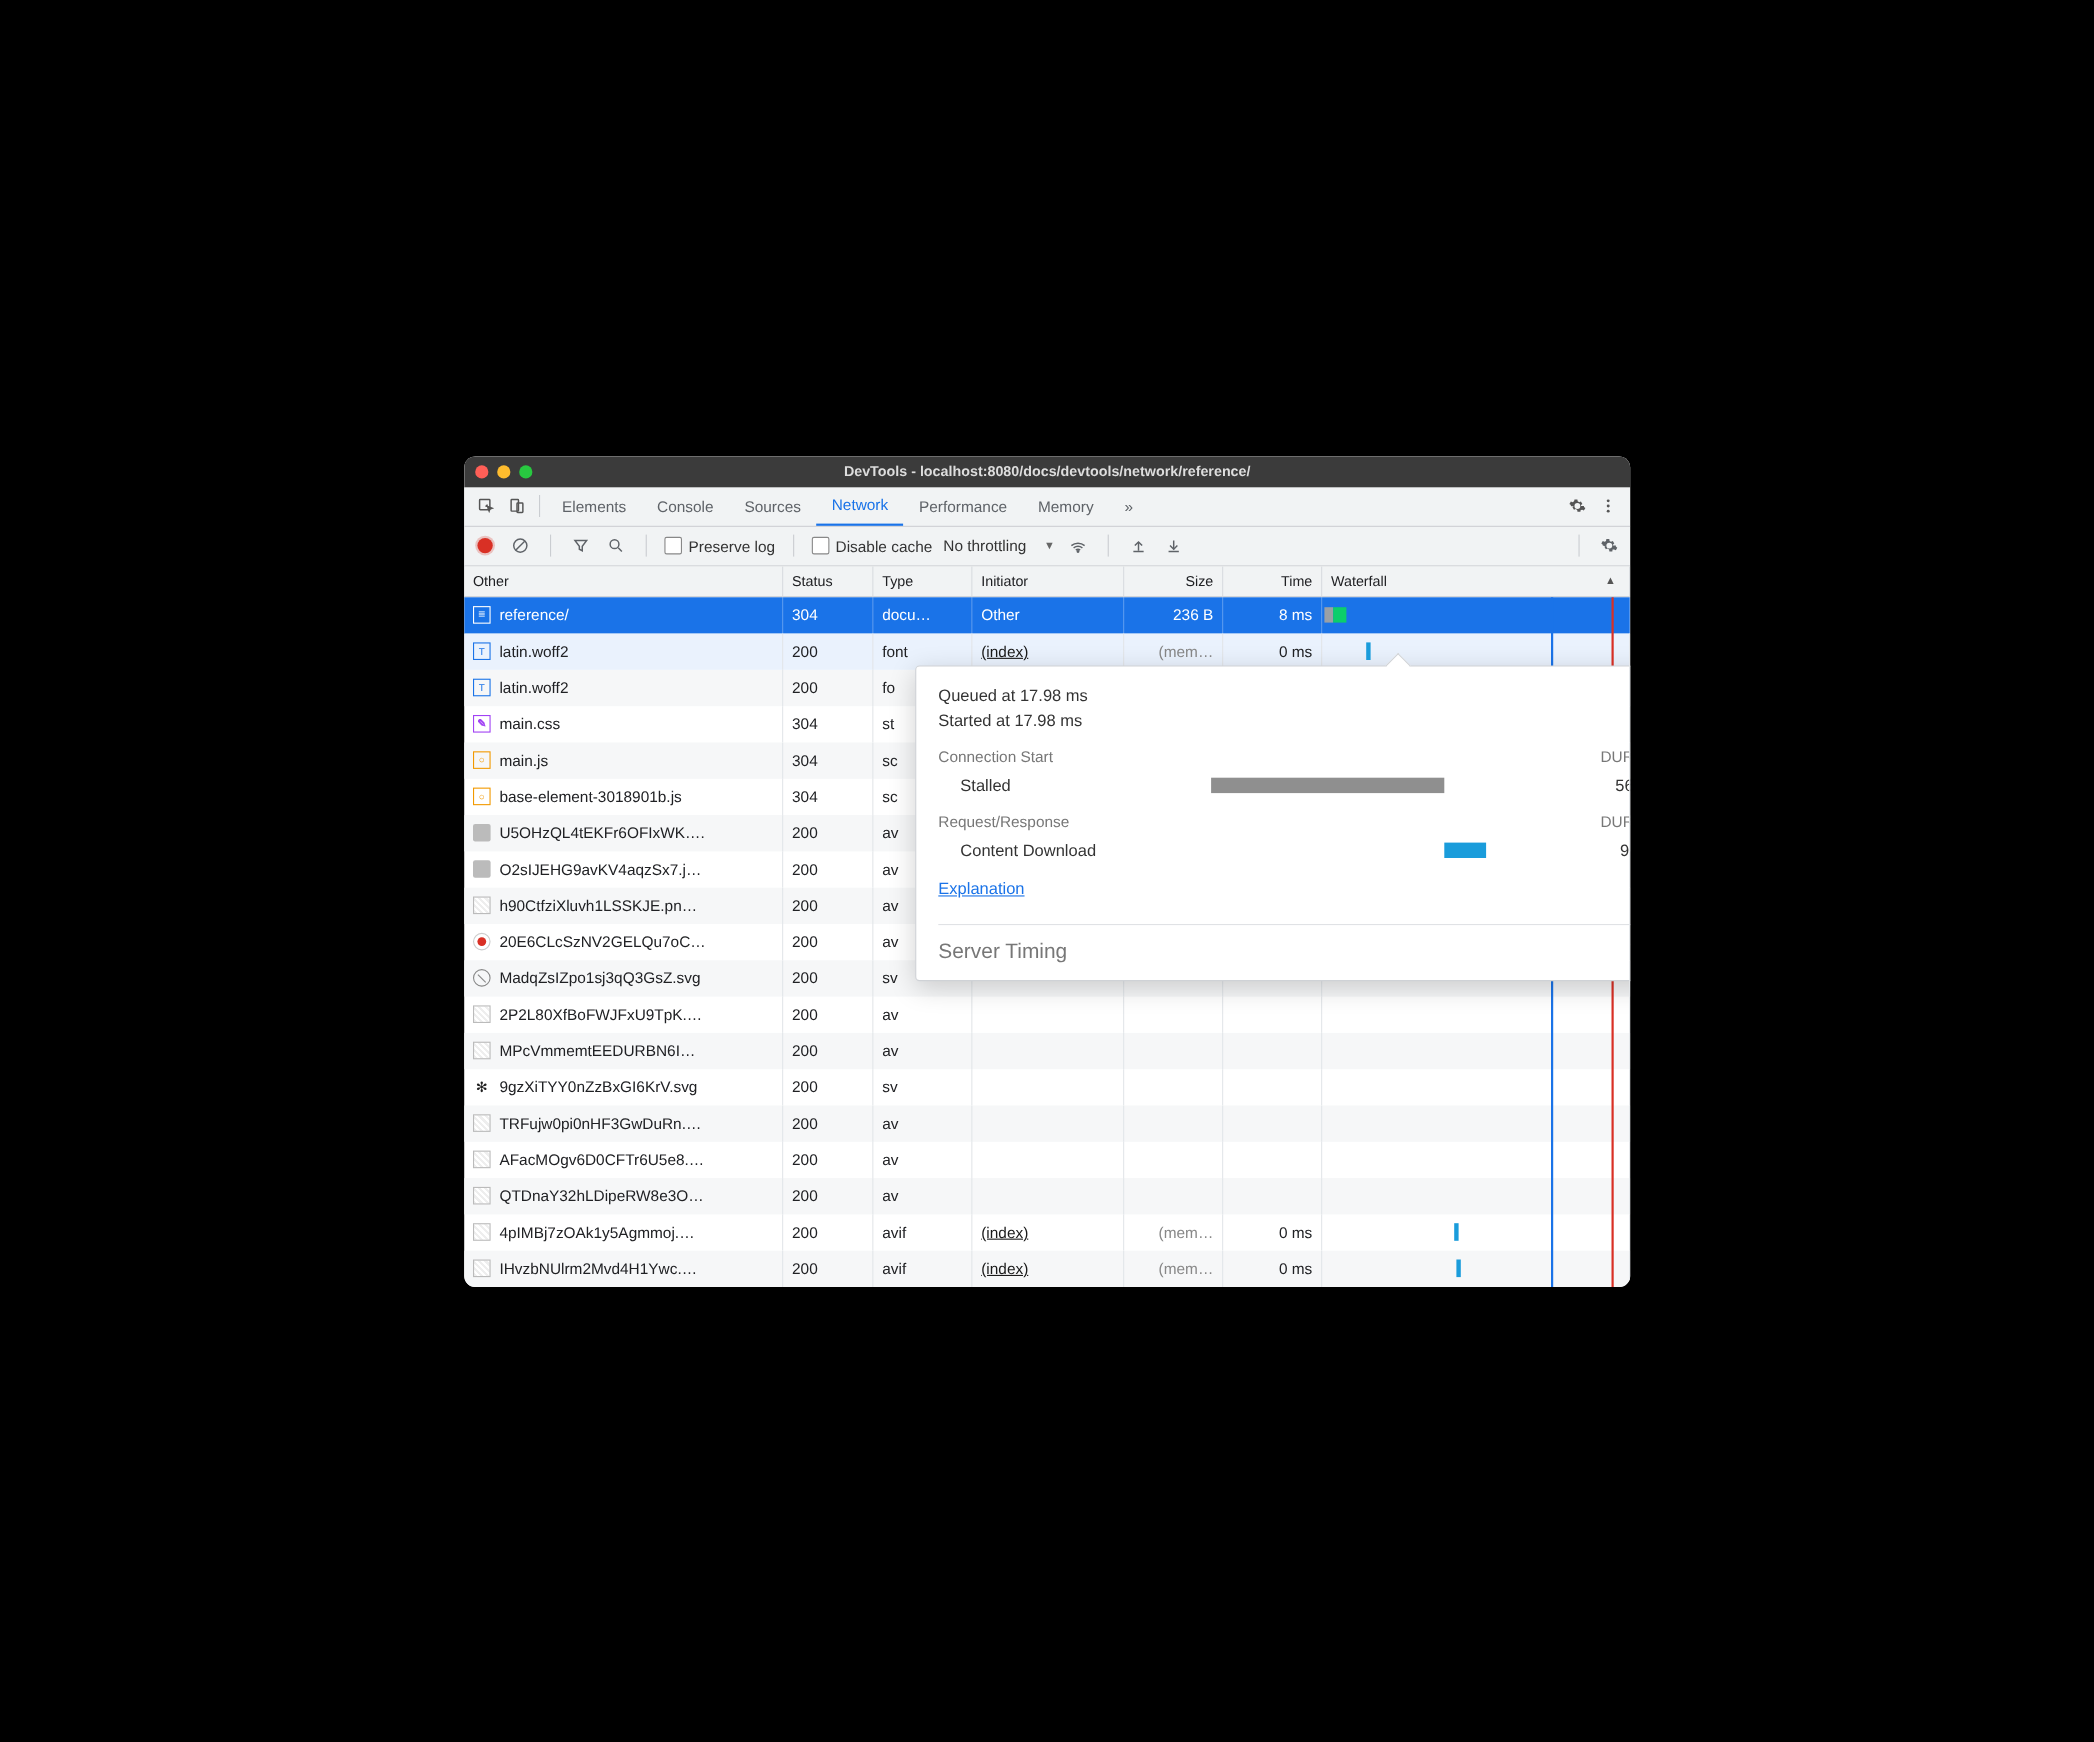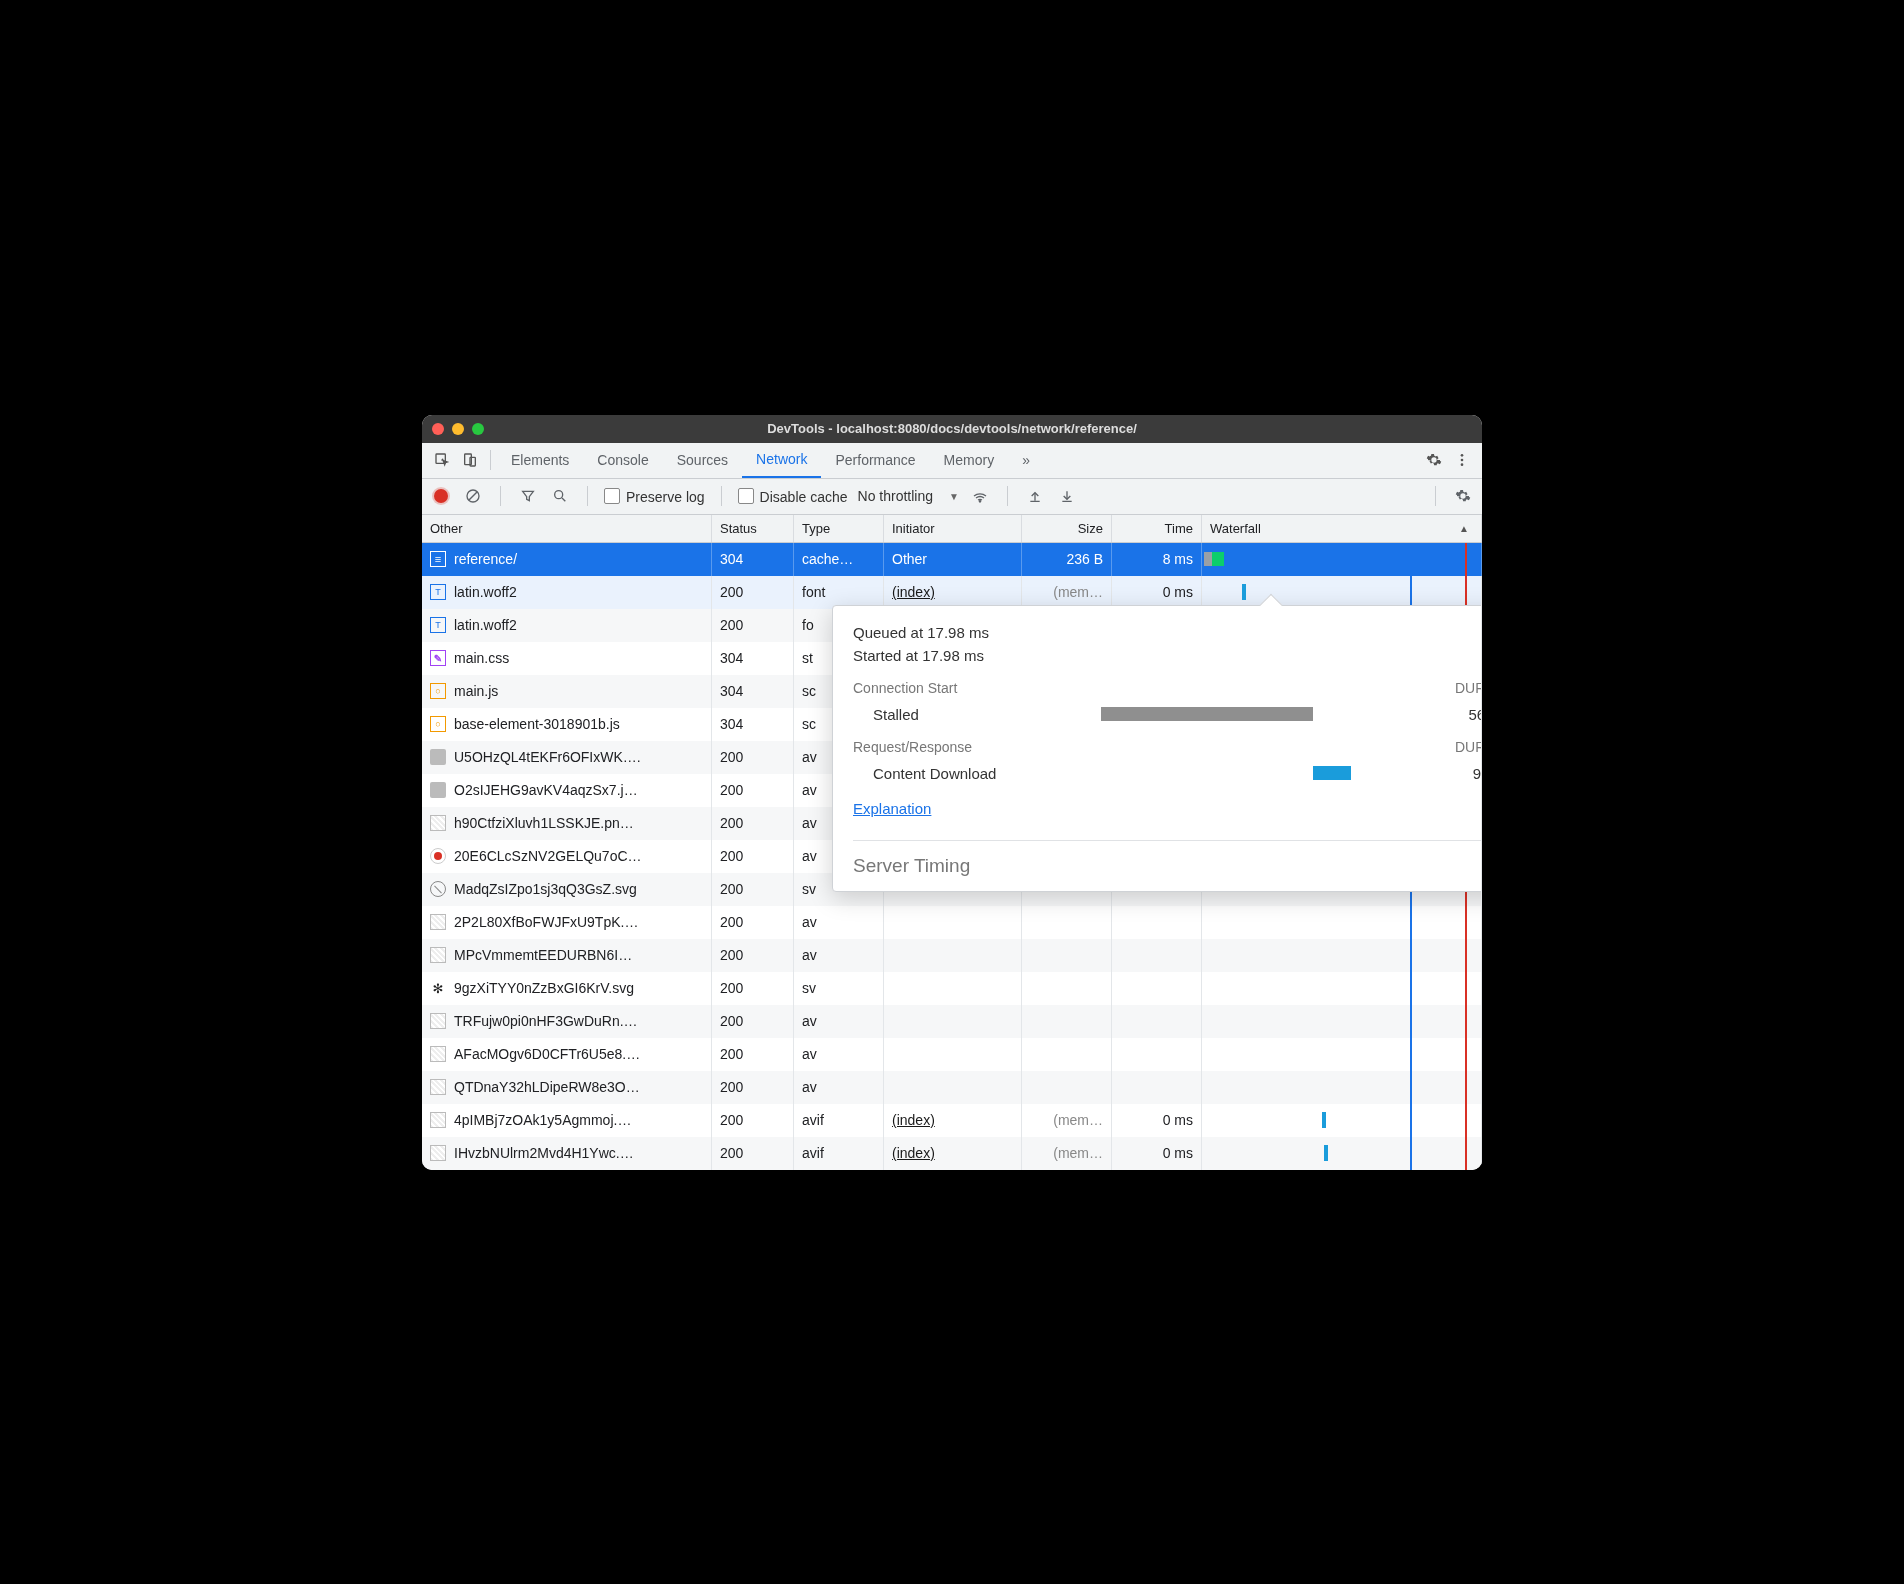--- a/index.html
+++ b/index.html
@@ -339,21 +339,21 @@
           <span>Server Timing</span>
           <span>TIME</span>
         </div>
       </div>
     <div class="row sel">
           <div class="cell c-name">
             <span class="file-ico doc">≡</span>
             <span>reference/</span>
           </div>
           <div class="cell c-status">304</div>
-          <div class="cell c-type">cache…</div>
+          <div class="cell c-type">docu…</div>
           <div class="cell c-init init">Other</div>
           <div class="cell c-size ">236 B</div>
           <div class="cell c-time">8 ms</div>
           <div class="cell c-wf">
             <div class="wf-bar" style="left:2px;width:20px">
               <span class="b1" style="left:0px;width:8px;background:#9aa0a6"></span>
               <span class="b1" style="left:8px;width:12px;background:#0cce6b"></span>
             </div>
           </div>
         </div>

